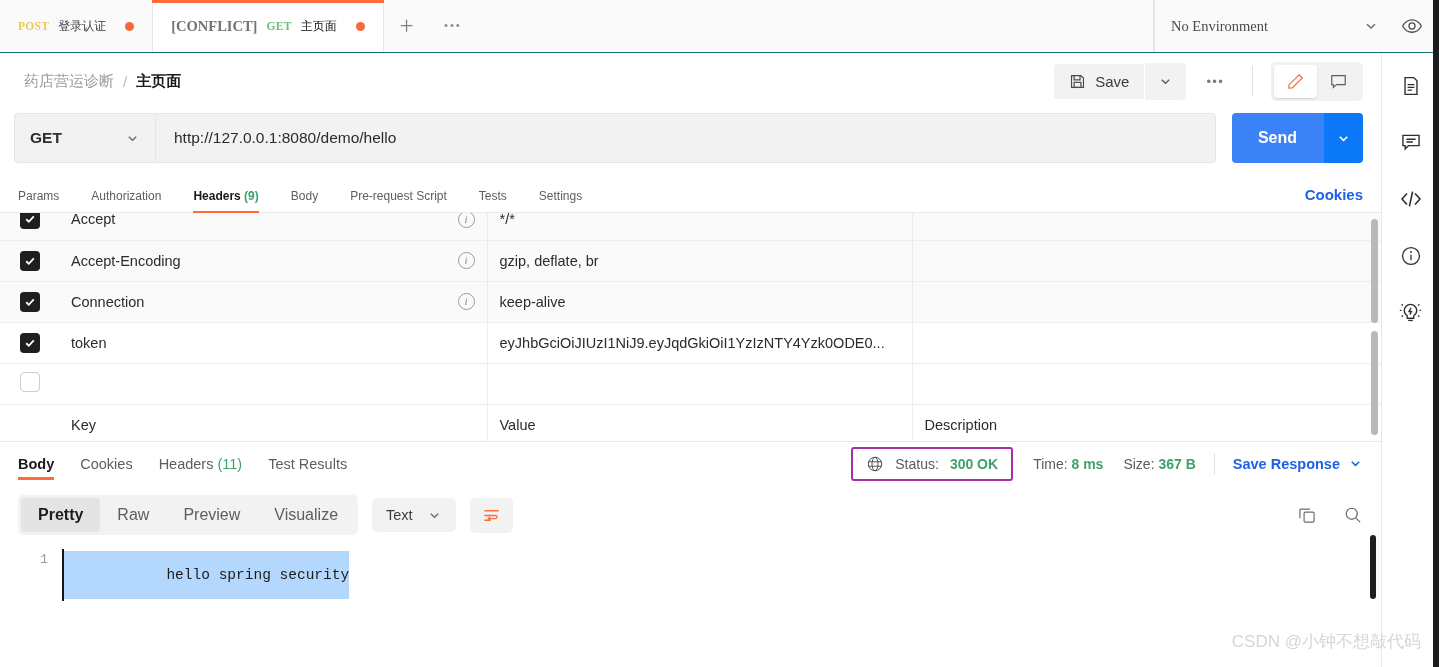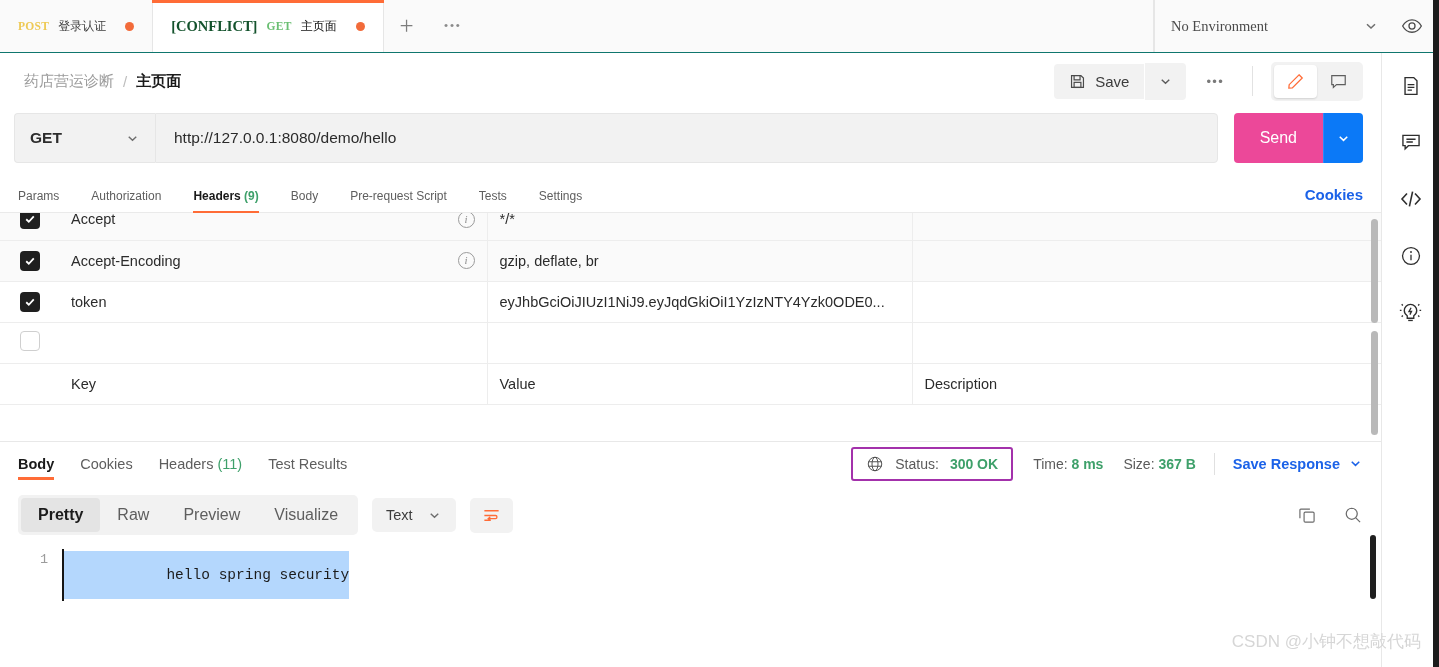--- a/index.html
+++ b/index.html
@@ -31,21 +31,21 @@
     font-size: 14.5px;
   }
   .tab.active { background: #ffffff; }
   .tab.active::before {
     content: ""; position: absolute; left: -1px; right: -1px; top: 0;
     height: 3px; background: #ff6c37;
   }
   .tab-method { font-size: 11.5px; font-weight: bold; letter-spacing: .3px; }
   .m-post { color: #eec954; }
   .m-get  { color: #6bbf73; }
-  .tab-conflict { font-size: 14.5px; font-weight: bold; color: #14532d; }
+  .tab-conflict { font-size: 14.5px; font-weight: bold; color: #737373; }
   .tab-name { font-size: 12px; color: #3d3d3d; }
   .tab.active .tab-name { color: #111; }
   .tab-dot { width: 9px; height: 9px; border-radius: 50%; background: #f26b3a; margin-left: 10px; }
   .tab-add, .tab-more {
     display: flex; align-items: center; justify-content: center;
     width: 46px; color: #8a8a8a; cursor: pointer;
   }
   .tab-add { font-size: 25px; font-weight: 300; color: #7d7d7d; }
   .tab-more { font-size: 13px; letter-spacing: 1.3px; color: #8a8a8a; }
   .strip-filler { flex: 1; border-bottom: 0; }
@@ -112,21 +112,21 @@
   .method-txt { font-size: 15.5px; font-weight: bold; color: #2d2d2d; }
   .url-box {
     flex: 1; height: 50px;
     background: #f2f2f2; border: 1px solid #e6e6e6;
     border-radius: 0 4px 4px 0;
     display: flex; align-items: center; padding: 0 18px;
   }
   .url-txt { font-size: 15.5px; color: #2b2b2b; }
   .send-wrap { display: flex; margin-left: 16px; }
   .send-btn {
-    background: #ec4899; color: #fff; font-weight: normal; font-size: 16px;
+    background: #3b82f6; color: #fff; font-weight: bold; font-size: 16px;
     padding: 0 26px; height: 50px; display: flex; align-items: center;
     border-radius: 4px 0 0 4px; cursor: pointer;
   }
   .send-caret {
     background: #0b79f7; color: #fff; width: 40px; height: 50px;
     display: flex; align-items: center; justify-content: center;
     border-radius: 0 4px 4px 0; cursor: pointer;
     border-left: 1px solid #2a8bf9;
   }
 
@@ -402,20 +402,39 @@
                   <span>Accept-Encoding</span>
                   <span class="info-i">i</span>
                 </div>
               </td>
               <td class="col-val">
                 <span class="ellipsed">gzip, deflate, br</span>
               </td>
               <td class="col-desc"></td>
             </tr>
 
+            <tr class="dim-row">
+              <td class="col-chk">
+                <span class="cbx">
+                  <svg width="12" height="12" viewBox="0 0 14 14" fill="none" stroke="#fff" stroke-width="2.1">
+                      <path d="M2.6 7.3 L5.6 10.2 L11.4 4"></path>
+                    </svg>
+                </span>
+              </td>
+              <td class="col-key">
+                <div class="keycell">
+                  <span>Connection</span>
+                  <span class="info-i">i</span>
+                </div>
+              </td>
+              <td class="col-val">
+                <span class="ellipsed">keep-alive</span>
+              </td>
+              <td class="col-desc"></td>
+            </tr>
 
             <tr>
               <td class="col-chk">
                 <span class="cbx">
                   <svg width="12" height="12" viewBox="0 0 14 14" fill="none" stroke="#fff" stroke-width="2.1">
                       <path d="M2.6 7.3 L5.6 10.2 L11.4 4"></path>
                     </svg>
                 </span>
               </td>
               <td class="col-key">

